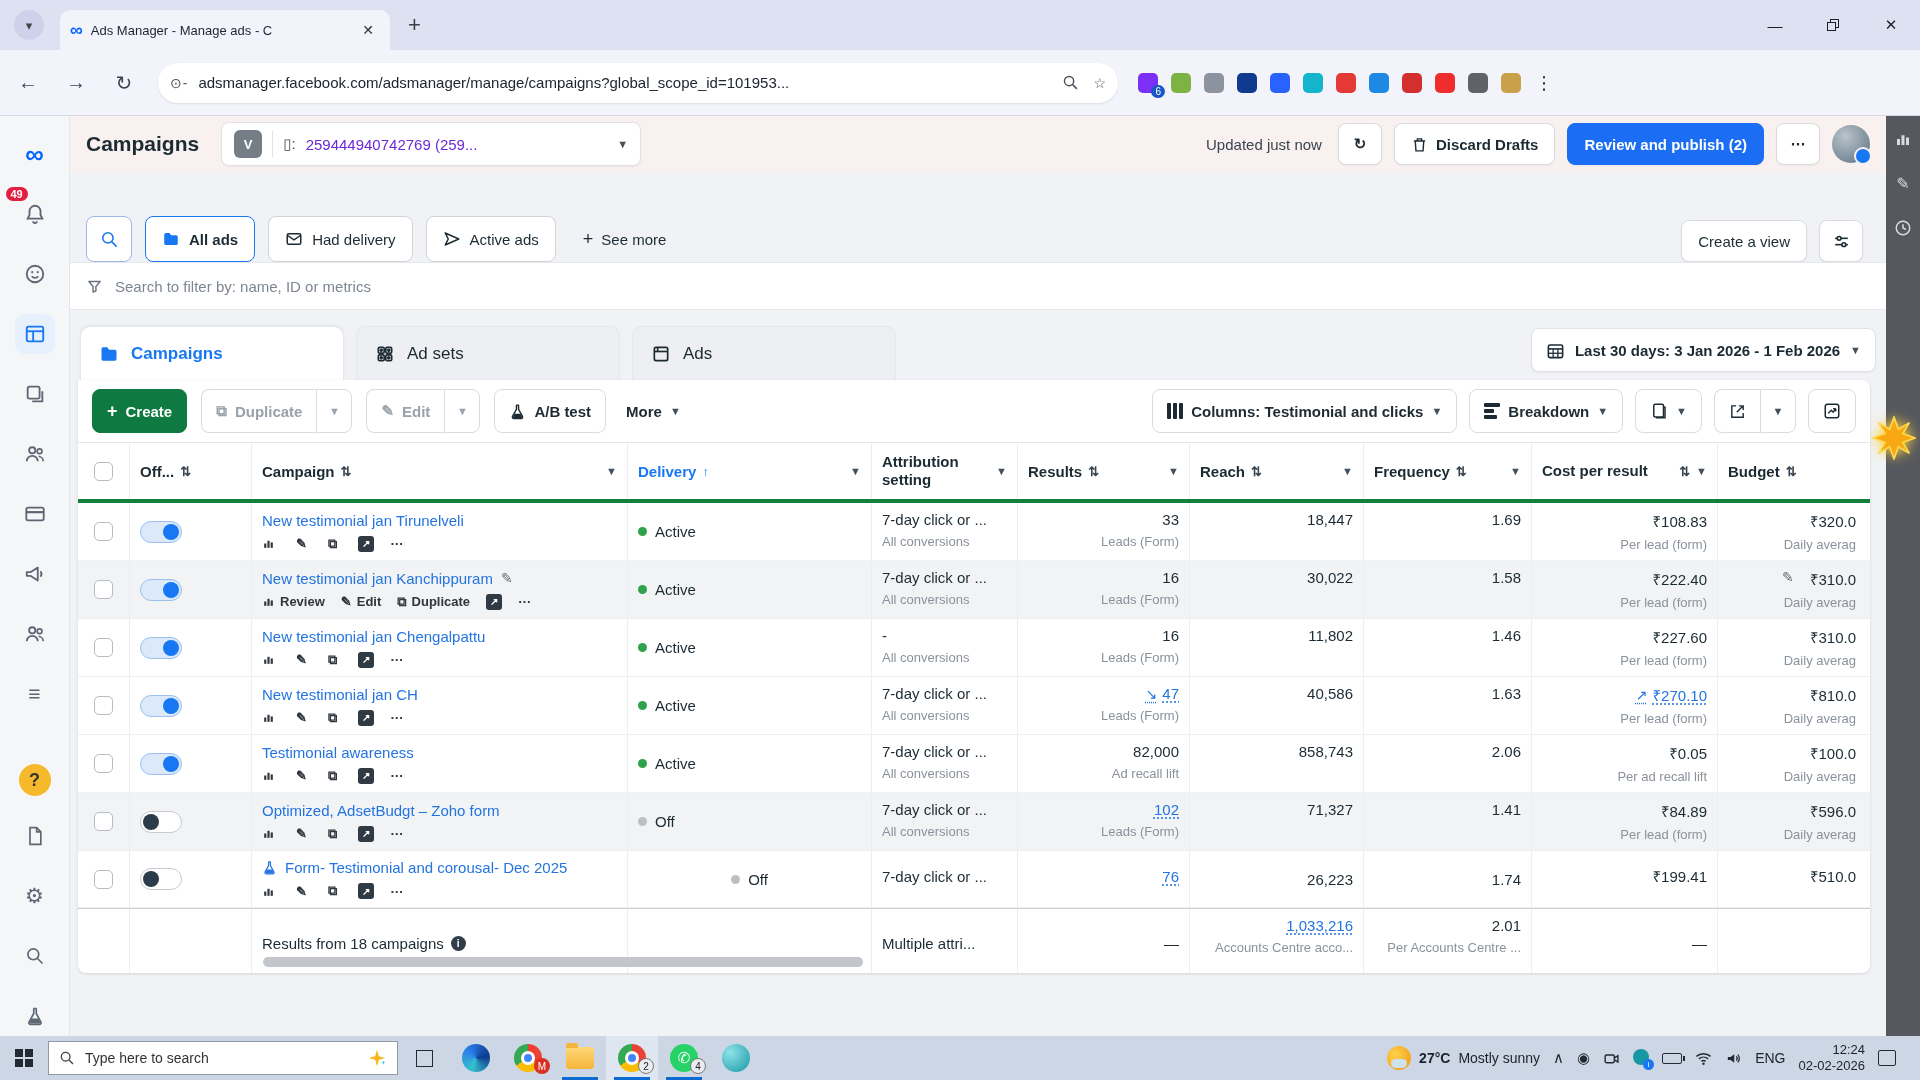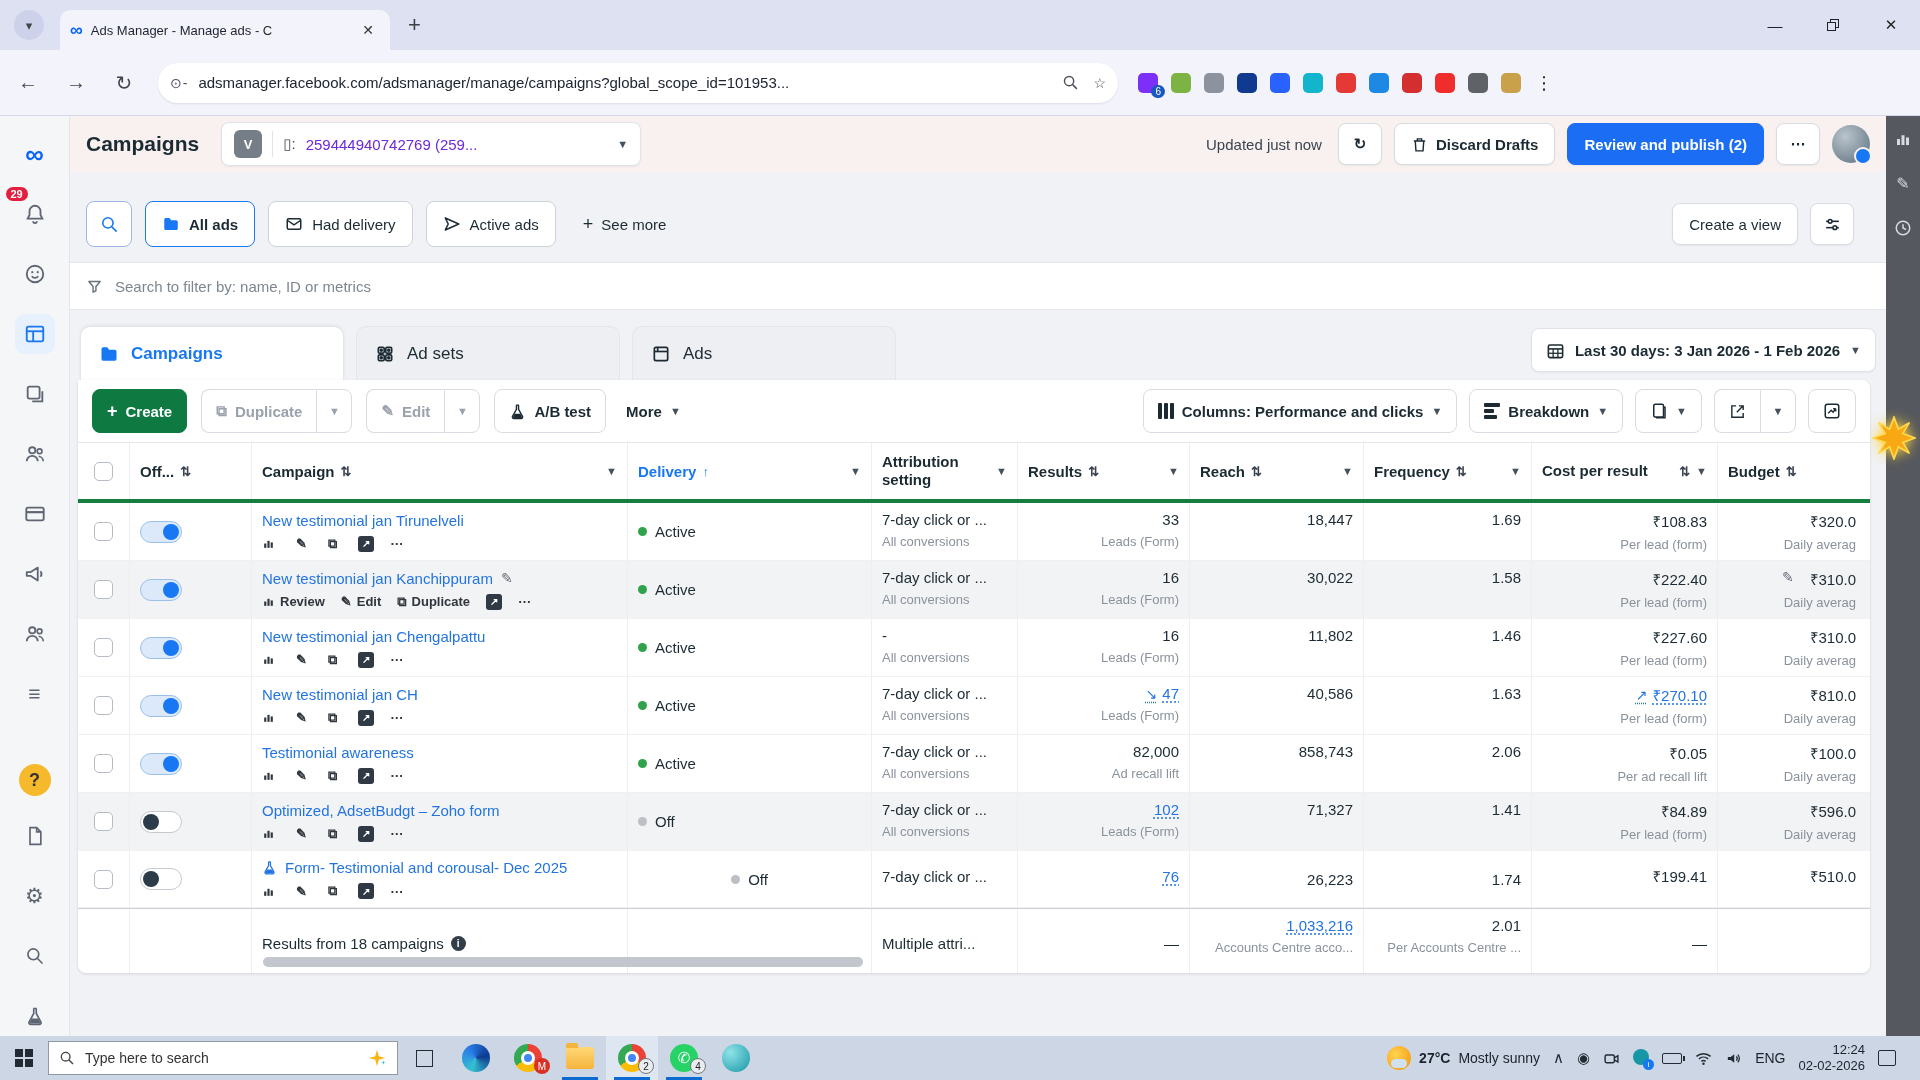--- a/index.html
+++ b/index.html
@@ -61,21 +61,21 @@
   .caret { font-size:11px; color:#44505c; }
   .am-header-right { margin-left:auto; display:flex; align-items:center; gap:12px; }
   .updated { color:#3a4450; font-size:15px; margin-right:4px; }
   .btn { height:42px; border-radius:8px; display:flex; align-items:center; justify-content:center; gap:8px; font-size:15px; font-weight:bold; padding:0 16px; border:1px solid #d8dbe2; background:#fff; color:#1c2b33; box-shadow:0 1px 2px rgba(0,0,0,.05); }
   .btn.square { width:44px; padding:0; }
   .btn.primary { background:#1b6ef3; border-color:#1b6ef3; color:#fff; }
   .avatar { position:relative; width:38px; height:38px; border-radius:50%; background:radial-gradient(circle at 35% 30%, #b9c4cc, #5c707e); }
   .avatar::after { content:""; position:absolute; right:-2px; bottom:-2px; width:14px; height:14px; border-radius:50%; background:#1877f2; border:2px solid #f8f1f0; }
 
   
-  .filter-band { position:absolute; top:56px; left:0; right:16px; height:90px; padding:14px 16px 0; display:flex; align-items:center; }
+  .filter-band { position:absolute; top:56px; left:0; right:7px; height:90px; padding:14px 16px 0; display:flex; align-items:flex-end; }
   .chip { height:46px; background:#fff; border:1px solid #ced3da; border-radius:8px; display:flex; align-items:center; gap:9px; padding:0 16px; font-size:15px; color:#1c2b33; margin-right:13px; }
   .chip.search-chip { width:46px; padding:0; justify-content:center; border-color:#9db7e8; }
   .chip.active-chip { border:1.6px solid #1877f2; font-weight:bold; }
   .see-more { height:46px; display:flex; align-items:center; gap:8px; font-size:15px; color:#1c2b33; padding:0 14px; }
   .filter-right { margin-left:auto; display:flex; gap:12px; }
 
   
   .search-row { position:absolute; top:146px; left:0; right:0; height:48px; background:#fff; border-top:1px solid #e6e8ec; border-bottom:1px solid #e6e8ec; display:flex; align-items:center; padding:0 16px; gap:12px; }
   .search-row input { border:none; outline:none; flex:1; font-size:15px; color:#1c2b33; font-family:"Liberation Sans",sans-serif; background:transparent; }
   .search-row input::placeholder { color:#7d8691; }
@@ -365,21 +365,21 @@
   </div>
 
   <div class="page">
 
     <div class="fb-sidebar">
       <div class="sb-ico meta">∞</div>
       <div class="sb-ico">
         <svg class="ic" width="22" height="22">
             <use href="#i-bell"></use>
           </svg>
-        <span class="sb-badge">29</span>
+        <span class="sb-badge">49</span>
       </div>
       <div class="sb-ico">
           <svg class="ic" width="22" height="22">
             <use href="#i-smile"></use>
           </svg>
         </div>
       <div class="sb-ico selected">
           <svg class="ic" width="22" height="22">
             <use href="#i-table"></use>
           </svg>
@@ -591,21 +591,21 @@
               <span class="caret">▼</span>
             </div>
 
           <div class="toolbar-right">
             <div class="tbtn">
               <span class="colbars">
                   <i></i>
                   <i></i>
                   <i></i>
                 </span>
-              <span>Columns: Performance and clicks</span>
+              <span>Columns: Testimonial and clicks</span>
                 <span class="caret">▼</span>
             </div>
             <div class="tbtn">
               <span class="bd-ico">
                   <i></i>
                   <i></i>
                   <i></i>
                 </span>
               <span>Breakdown</span>
                 <span class="caret">▼</span>

